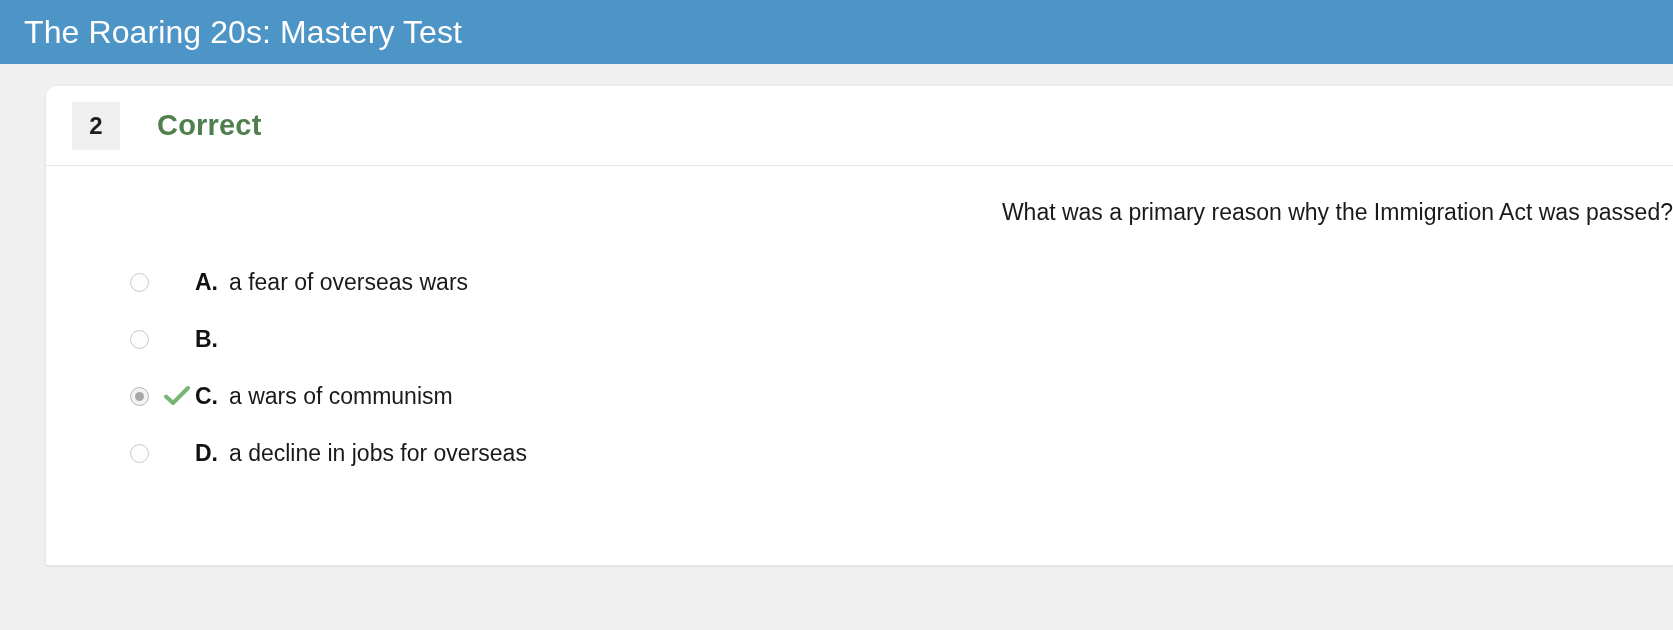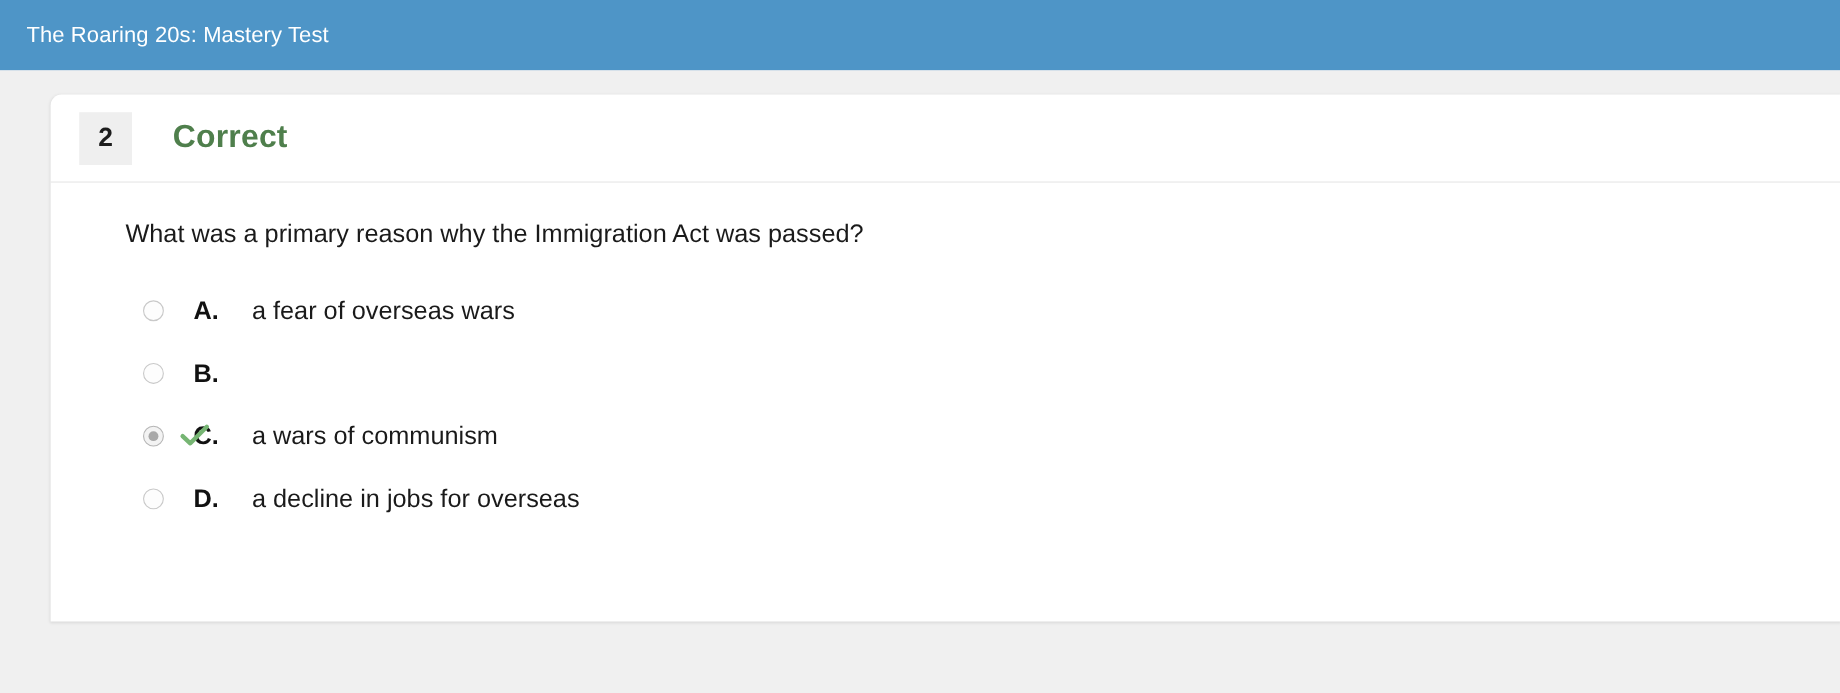--- a/index.html
+++ b/index.html
@@ -10,21 +10,21 @@
     -webkit-font-smoothing:antialiased;
   }
   .app{position:relative;width:1673px;height:630px;}
 
   
   .titlebar{
     height:64px;background:#4e95c7;display:flex;align-items:center;
     padding:0 0 0 24px;box-sizing:border-box;
   }
   .titlebar .title{
-    color:#ffffff;font-size:20px;font-weight:400;letter-spacing:.1px;
+    color:#ffffff;font-size:32px;font-weight:400;letter-spacing:.1px;
     line-height:1;
   }
 
   
   .statusbar{
     height:65px;background:#f7c94a;display:flex;align-items:center;
     justify-content:center;
   }
   .statusbar .status-text{
     color:#111111;font-size:27px;font-weight:400;line-height:1;
@@ -53,21 +53,21 @@
     width:48px;height:48px;background:#efefef;
     display:flex;align-items:center;justify-content:center;
     font-size:24px;font-weight:bold;color:#1d1d1d;
     flex:0 0 auto;
   }
   .result{
     margin-left:37px;font-size:29px;font-weight:bold;
     color:#4f7f4c;letter-spacing:.2px;
   }
 
-  .card-body{padding:32px 0 0 0;}
+  .card-body{padding:32px 0 0 0;text-align:right;}
 
   .question-text{
     padding-left:68px;font-size:23px;color:#1a1a1a;line-height:1.3;
   }
 
   .options{margin-top:26px;list-style:none;padding:0 0 0 0;}
   .option{
     display:flex;align-items:center;height:57px;
     padding-left:84px;box-sizing:border-box;position:relative;
   }

